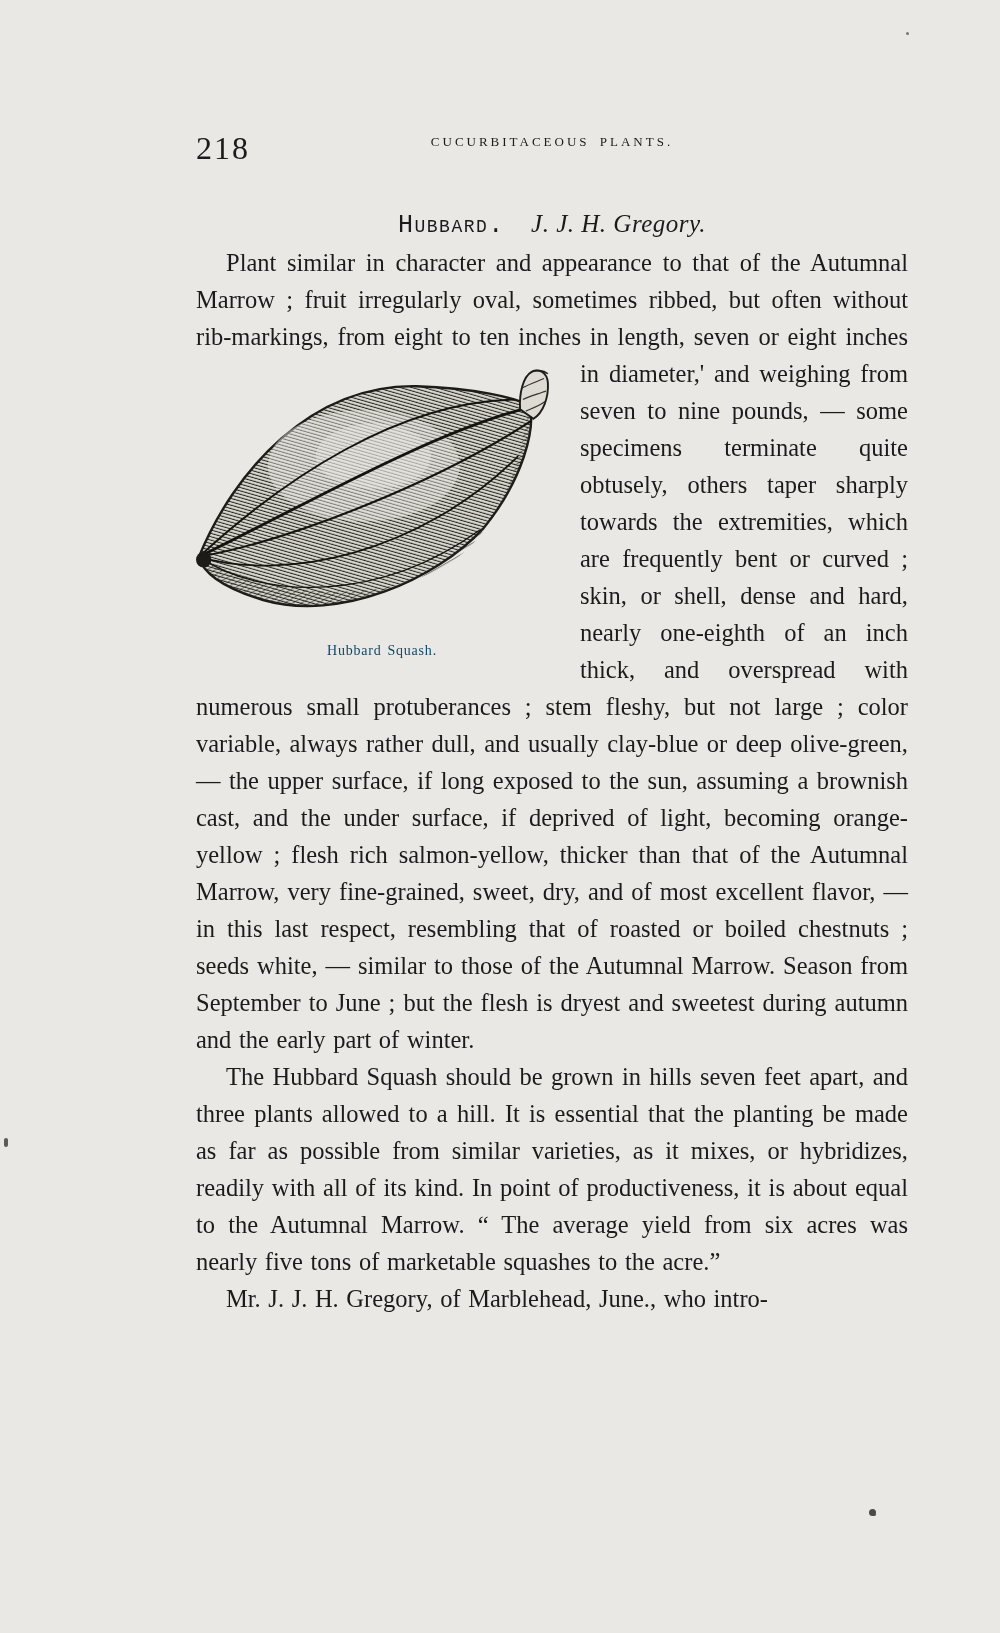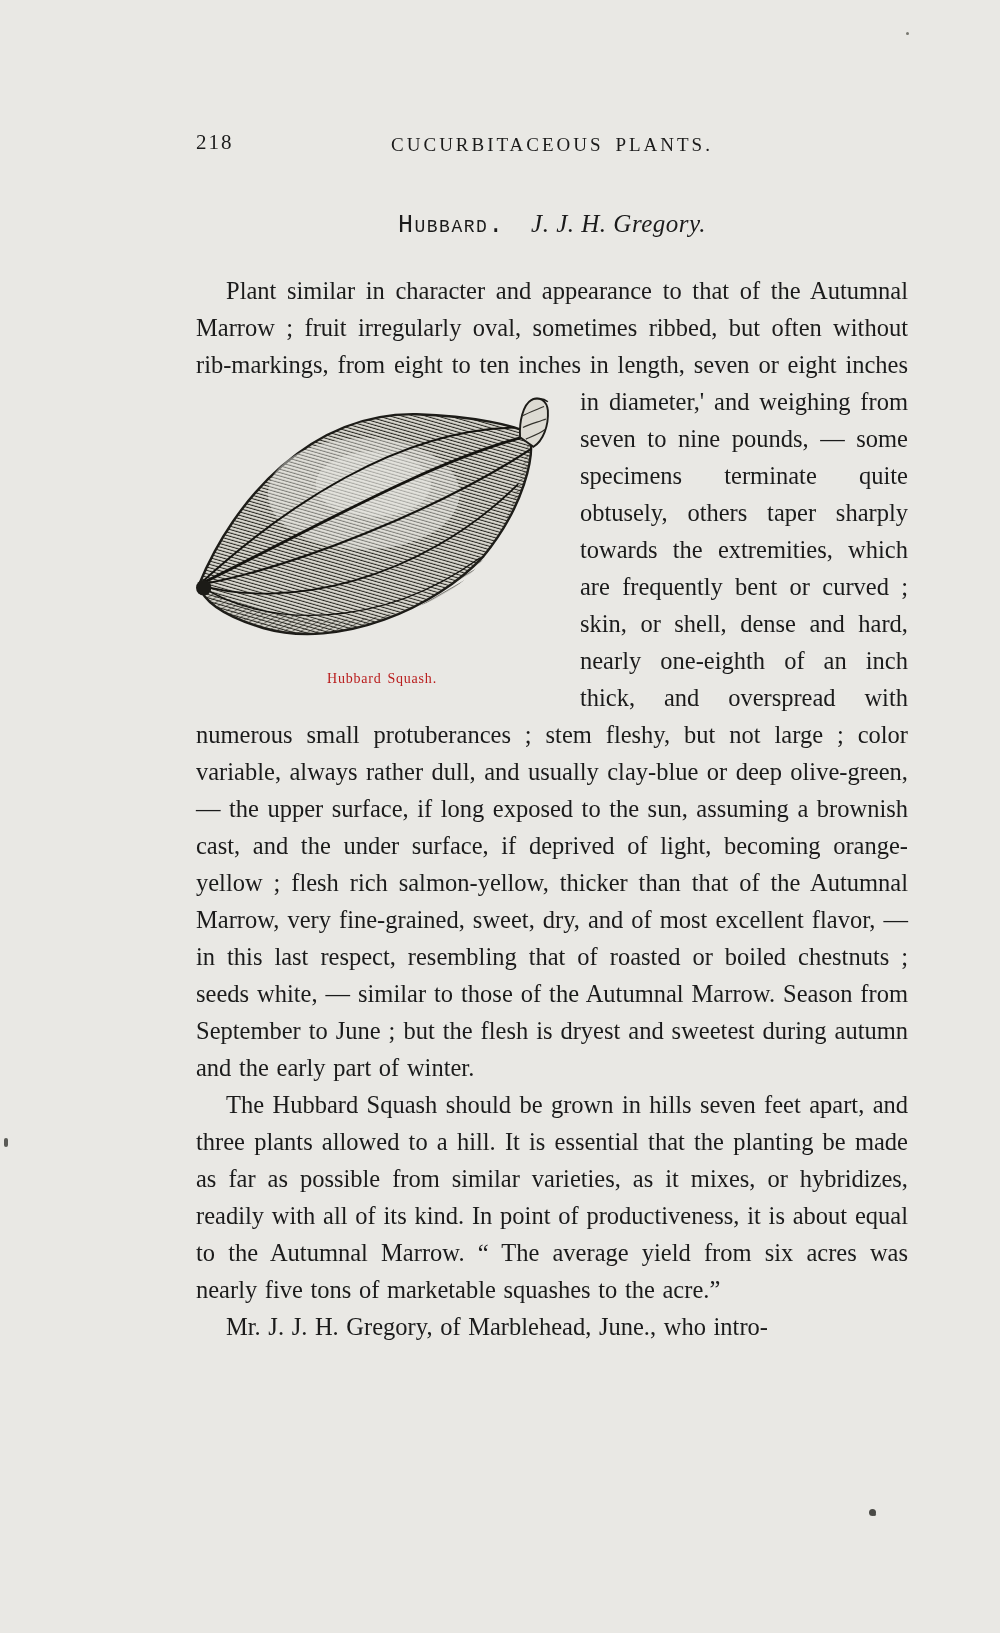--- a/index.html
+++ b/index.html
@@ -23,30 +23,30 @@
   }
   .header-row {
     position: relative;
     margin-top: 130px;
     height: 34px;
   }
   .page-number {
     position: absolute;
     left: 0;
     top: 0;
-    font-size: 21px;
+    font-size: 32px;
     letter-spacing: 2px;
   }
   .running-header {
     position: absolute;
     left: 0;
     right: 0;
     top: 4px;
     text-align: center;
-    font-size: 19px;
+    font-size: 13px;
     letter-spacing: 3px;
     word-spacing: 4px;
   }
   .section-heading {
     text-align: center;
     margin-top: 46px;
     font-size: 25px;
   }
   .section-heading .title {
     font-variant: small-caps;
@@ -60,39 +60,39 @@
   }
   .body-text {
     font-size: 24.5px;
     line-height: 37px;
     text-align: justify;
     text-indent: 30px;
     margin: 0;
     word-spacing: 1.5px;
   }
   .body-text.first {
-    margin-top: 32px;
+    margin-top: 4px;
   }
   .figure {
     float: left;
     width: 372px;
     margin: 10px 12px 10px 0;
     text-indent: 0;
     display: block;
   }
   .figure svg {
     display: block;
   }
   .figure-caption {
     display: block;
     text-align: center;
     font-size: 14px;
     letter-spacing: 0.8px;
     margin-top: 6px;
-    color: #b91c1c;
+    color: #0c4a6e;
   }
   .speck {
     position: absolute;
     background: #4a4a46;
     border-radius: 50%;
   }
   .speck.br { left: 869px; top: 1509px; width: 7px; height: 7px; box-shadow: 2px 2px 0 -2px #6a6a66; }
   .speck.le { left: 4px;  top: 1138px; width: 4px; height: 9px; border-radius: 2px; background: #5b5b57; }
   .speck.tr { left: 906px; top: 32px;  width: 3px; height: 3px; background: #77776f; }
 </style>

